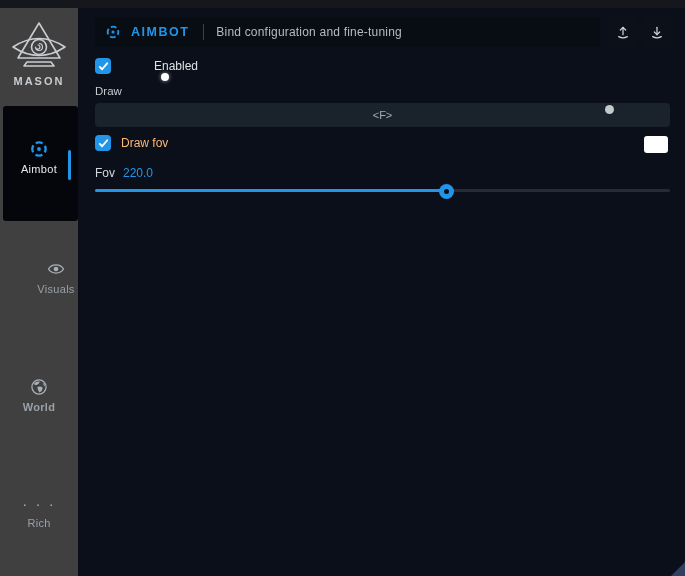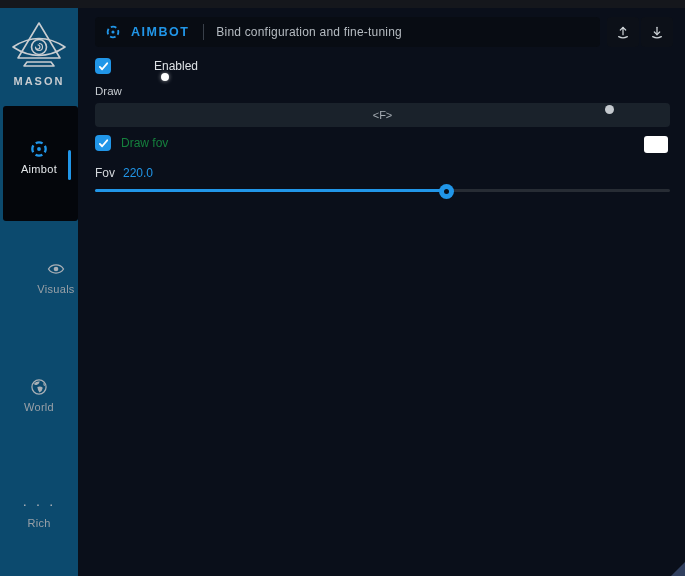--- a/index.html
+++ b/index.html
@@ -10,34 +10,34 @@
     position:relative; width:685px; height:576px; overflow:hidden;
     background:#0a0f1a;
     font-family:"Liberation Sans", sans-serif;
     color:#dde1e5; font-size:12px;
   }
 
   
   .top-strip { position:absolute; left:0; top:0; width:685px; height:8px; background:#15171c; }
 
   
-  .sidebar { position:absolute; left:0; top:8px; width:78px; height:568px; background:#0c4a6e; }
+  .sidebar { position:absolute; left:0; top:8px; width:78px; height:568px; background:#404040; }
   .logo { position:absolute; left:0; top:12px; width:78px; text-align:center; }
   .logo svg { display:block; margin:0 auto; }
   .brand { margin-top:3px; font-size:11px; font-weight:bold; letter-spacing:2px; color:#c8ccd0; }
 
   .nav-item { position:absolute; left:0; width:78px; text-align:center; cursor:pointer; }
   .nav-item .nav-icon { display:block; margin:0 auto 4px auto; width:20px; height:20px; }
   .nav-item .nav-label { display:block; font-size:11px; color:#99a0a7; letter-spacing:.3px; }
 
   .nav-active-bg { position:absolute; left:3px; top:98px; width:75px; height:115px; background:#04060b; border-radius:3px; }
   .nav-aimbot  { top:131px; }
   .nav-aimbot .nav-label { color:#e4e7ea; }
   .nav-visuals { top:251px;margin-left:17px; }
-  .nav-world   { top:369px; }
+  .nav-world   { top:369px;font-weight:bold; }
   .nav-misc    { top:489px; }
   .nav-misc .dots { display:block; height:20px; line-height:14px; font-size:15px; letter-spacing:2px; color:#aab0b6; }
   .active-bar { position:absolute; left:68px; top:142px; width:3px; height:30px; background:var(--accent); border-radius:2px; }
 
   
   .header-bar {
     position:absolute; left:95px; top:17px; width:505px; height:30px;
     background:#080c13; border-radius:4px; display:flex; align-items:center; padding:0 10px;
   }
   .header-bar .hdr-icon { width:16px; height:16px; margin:0 10px 0 0; flex:none; }
@@ -67,21 +67,21 @@
 
   .lbl-bind { position:absolute; left:95px; top:85px; font-size:11.5px; color:#c6cbd0; }
 
   .bind-input {
     position:absolute; left:95px; top:103px; width:575px; height:24px;
     background:#1a222b; border-radius:4px; display:flex; align-items:center; justify-content:center;
     color:#a6adb4; font-size:11px; cursor:pointer;
   }
 
   .chk-drawfov { left:95px; top:135px; }
-  .lbl-drawfov { position:absolute; left:121px; top:135px; height:16px; line-height:16px; color:#15803d; }
+  .lbl-drawfov { position:absolute; left:121px; top:135px; height:16px; line-height:16px; color:#fdba74; }
 
   .color-swatch {
     position:absolute; left:644px; top:136px; width:24px; height:17px;
     border-radius:3px; background:#ffffff; cursor:pointer;
   }
 
   .fov-row { position:absolute; left:95px; top:166px; font-size:12px; color:#d4d8dc; }
   .fov-value { color:var(--accent); margin-left:8px; }
 
   .slider { position:absolute; left:95px; top:183px; width:575px; height:14px; cursor:pointer; }

